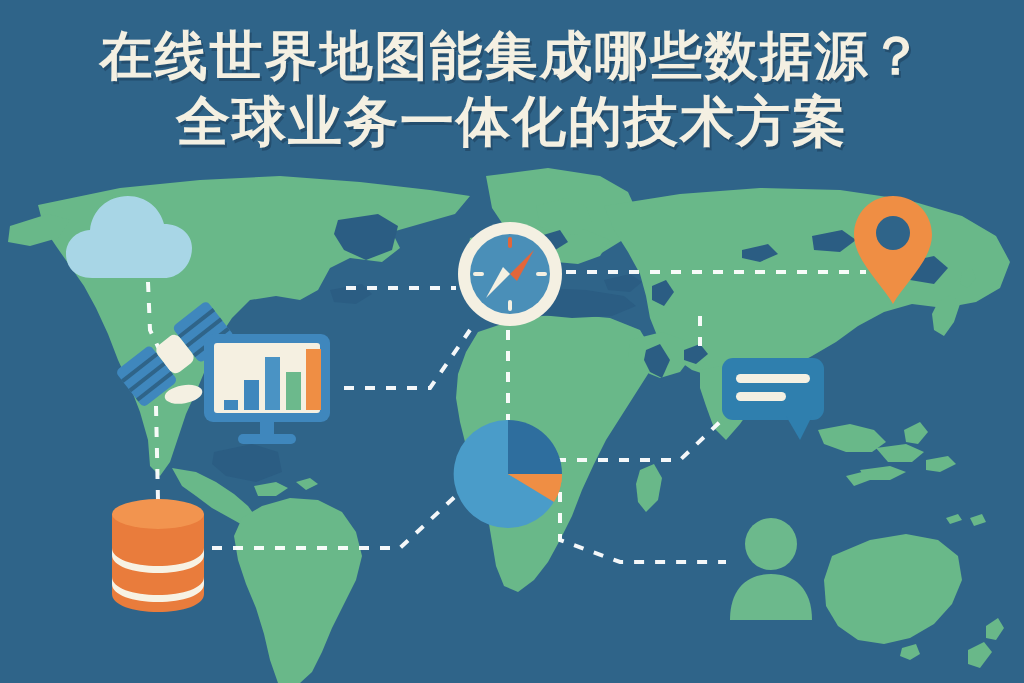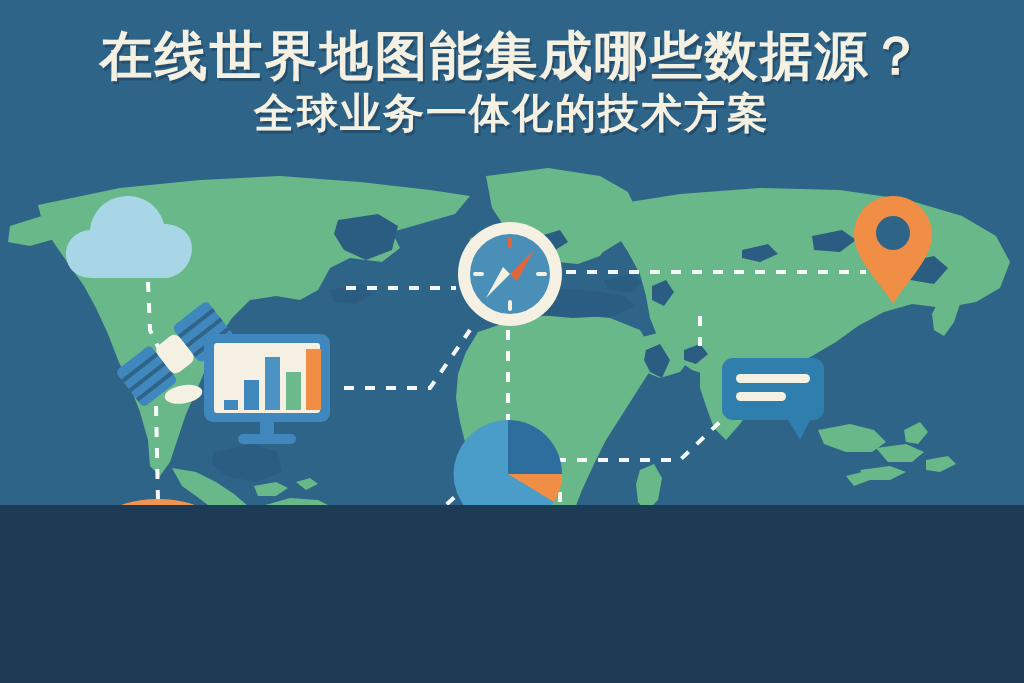--- a/index.html
+++ b/index.html
@@ -3,21 +3,21 @@
 <meta charset="utf-8">
 <style>
   html, body {
     margin: 0;
     padding: 0;
     background: #1d3b55;
   }
   #stage {
     position: relative;
     width: 1024px;
-    height: 505px;
+    height: 683px;
     overflow: hidden;
     background: #be185d;
     font-family: "Liberation Sans", "DejaVu Sans", sans-serif;
     user-select: none;
   }
   
   #map-layer {
     position: absolute;
     inset: 0;
     width: 1024px;
@@ -34,21 +34,21 @@
     line-height: 1.12;
   }
   .title-line {
     display: block;
     color: #f4f0e2;
     font-weight: bold;
     letter-spacing: 2px;
     text-shadow: 2px 3px 0 rgba(20,46,70,0.40);
   }
   #title-line-1 { font-size: 53px; }
-  #title-line-2 { font-size: 41px; margin-top: 6px; }
+  #title-line-2 { font-size: 54px; margin-top: 6px; }
 
   
   .node {
     position: absolute;
     z-index: 30;
   }
   .node svg { display: block; overflow: visible; }
   #links-layer { position:absolute; inset:0; z-index:20; }
 </style>
 </head>

